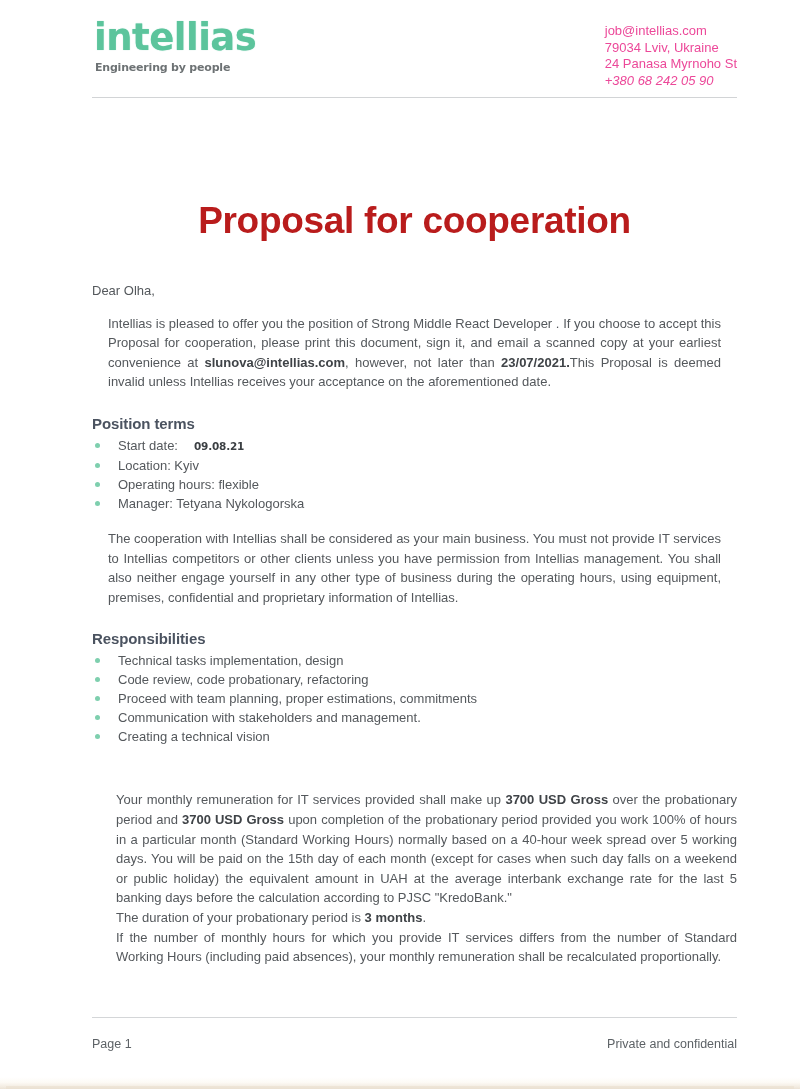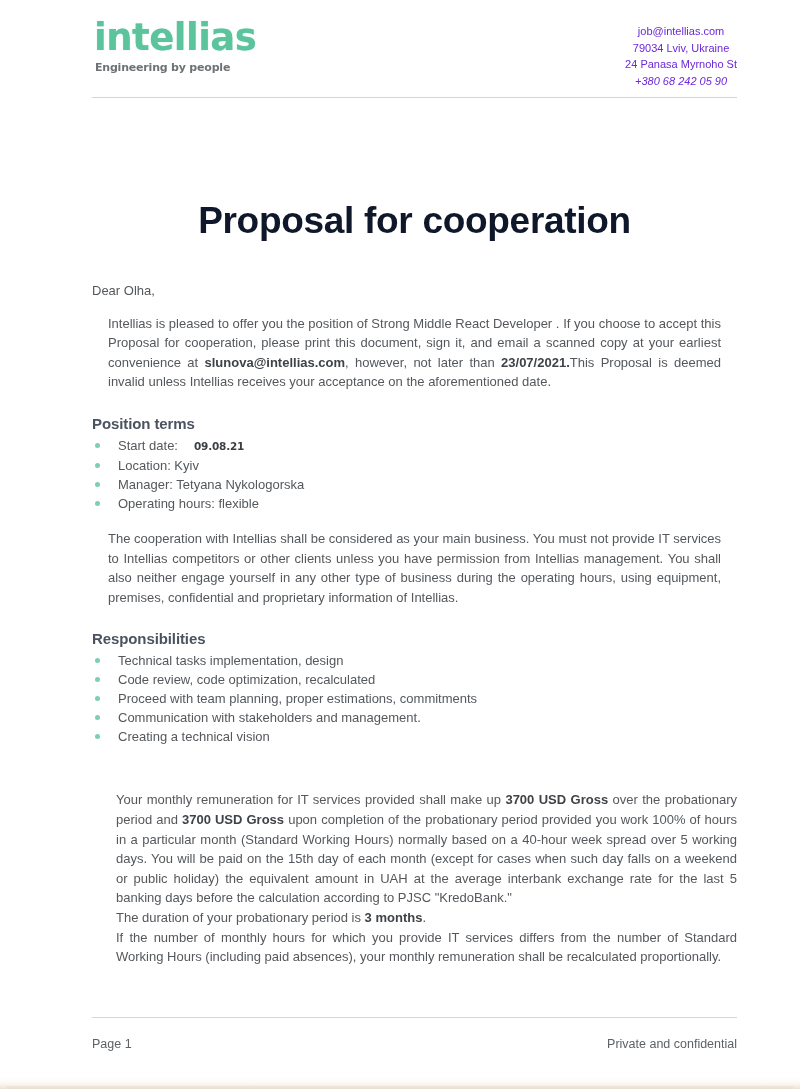--- a/index.html
+++ b/index.html
@@ -82,43 +82,43 @@
     font-weight: 700;
     color: #6d7274;
     line-height: 1;
     display: block;
     margin-top: 6px;
     margin-left: 3px;
     letter-spacing: -0.2px;
   }
 
   .contact {
-    text-align: center;
-    font-size: 11px;
+    text-align: left;
+    font-size: 13px;
     line-height: 16.5px;
-    color: #6d28d9;
+    color: #ec4899;
     padding-top: 6px;
   }
   .contact div { white-space: nowrap; }
   .contact .phone { font-style: italic; }
 
   .header-rule {
     border: 0;
     border-top: 1px solid #d2d4d6;
     margin: 6px 0 0 0;
     width: 645px;
   }
 
   
   .doc-title {
     text-align: center;
     font-family: "Liberation Sans", sans-serif;
     font-size: 37px;
     font-weight: 700;
-    color: #0f172a;
+    color: #b91c1c;
     letter-spacing: -0.3px;
     margin: 103px 0 0 0;
     line-height: 1.1;
   }
 
   .salutation {
     font-size: 13px;
     color: #54585c;
     margin-top: 41px;
   }
@@ -249,37 +249,37 @@
     <h2 class="section-heading">Position terms</h2>
 
     <ul class="bullets">
       <li>
         <span class="dot"></span><span>Start date:</span><span class="field-value">09.08.21</span>
       </li>
       <li>
         <span class="dot"></span><span>Location: Kyiv</span>
       </li>
       <li>
+        <span class="dot"></span><span>Operating hours: flexible</span>
+      </li>
+      <li>
         <span class="dot"></span><span>Manager: Tetyana Nykologorska</span>
       </li>
-      <li>
-        <span class="dot"></span><span>Operating hours: flexible</span>
-      </li>
     </ul>
 
     <p class="body-text coop-para">The cooperation with Intellias shall be considered as your main business. You must not provide IT services to Intellias competitors or other clients unless you have permission from Intellias management. You shall also neither engage yourself in any other type of business during the operating hours, using equipment, premises, confidential and proprietary information of Intellias.</p>
 
     <h2 class="section-heading">Responsibilities</h2>
 
     <ul class="bullets">
       <li>
         <span class="dot"></span><span>Technical tasks implementation, design</span>
       </li>
       <li>
-        <span class="dot"></span><span>Code review, code optimization, recalculated</span>
+        <span class="dot"></span><span>Code review, code probationary, refactoring</span>
       </li>
       <li>
         <span class="dot"></span><span>Proceed with team planning, proper estimations, commitments</span>
       </li>
       <li>
         <span class="dot"></span><span>Communication with stakeholders and management.</span>
       </li>
       <li>
         <span class="dot"></span><span>Creating a technical vision</span>
       </li>

